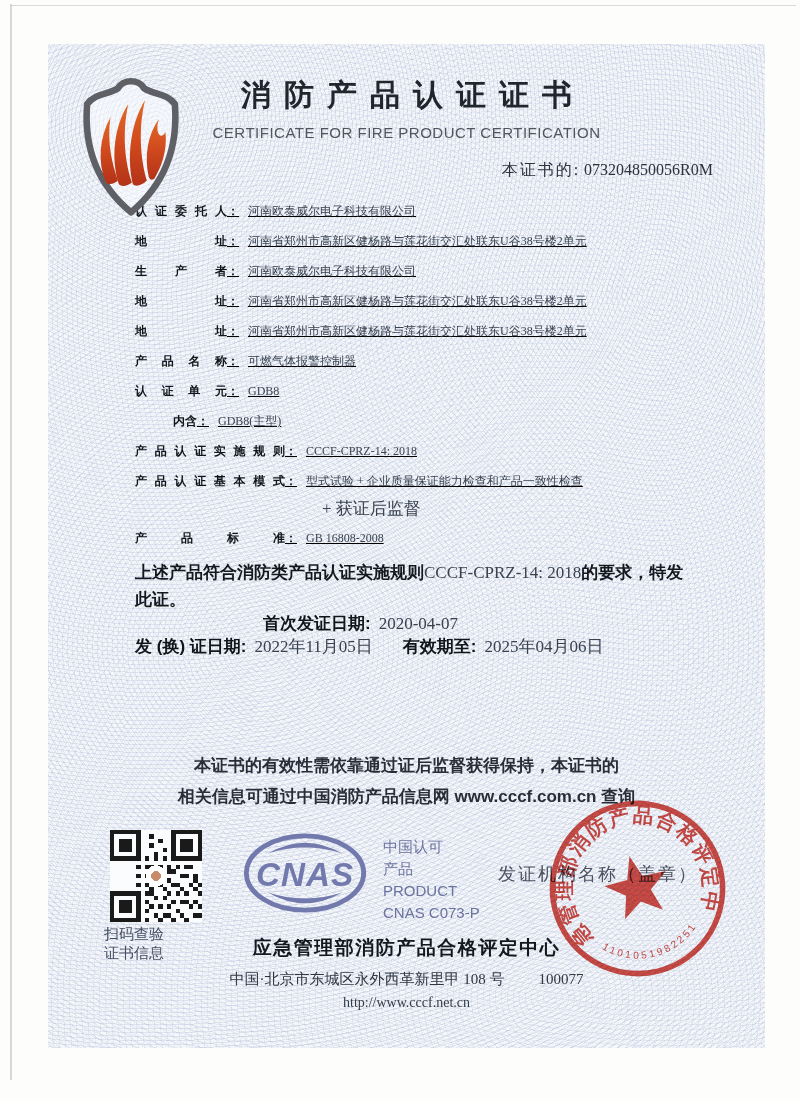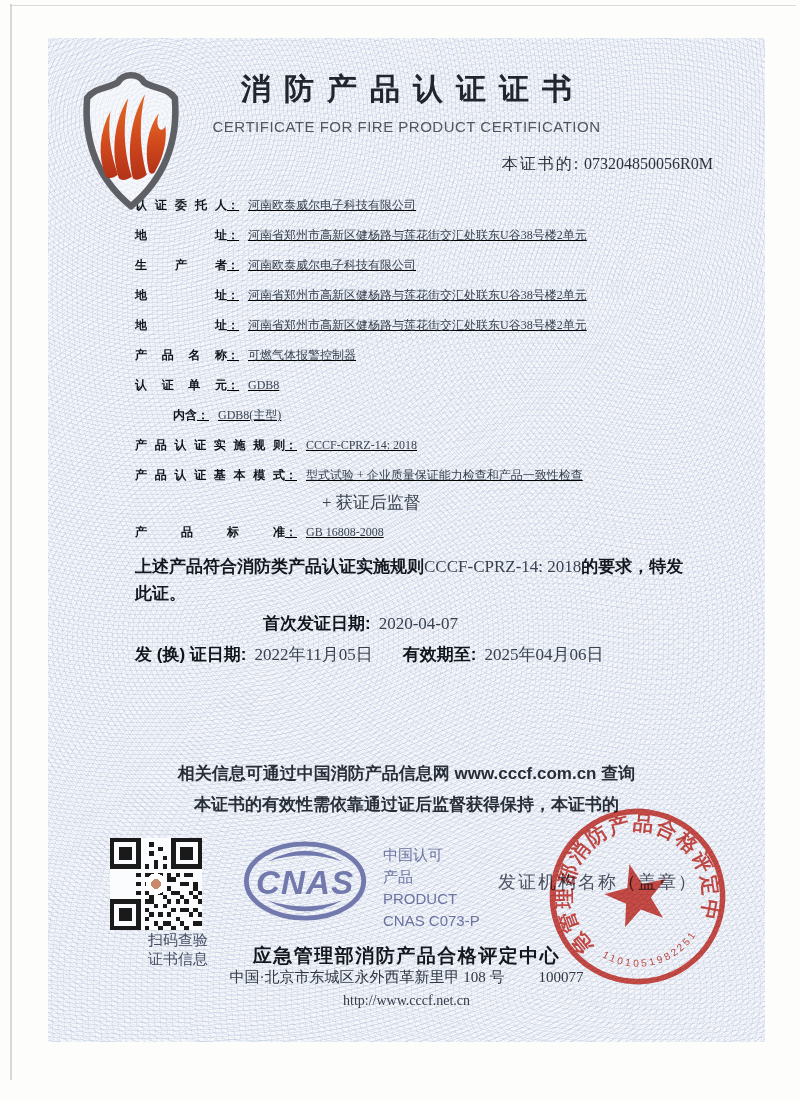--- a/index.html
+++ b/index.html
@@ -7,21 +7,21 @@
     width:800px;height:1100px;position:relative;overflow:hidden;
     background:#fdfdfc;
     font-family:"Liberation Sans","DejaVu Sans",sans-serif;
   }
   
   .edge-left{position:absolute;left:10px;top:4px;bottom:20px;width:2px;background:#b9b9b9;opacity:.55;}
   .edge-top{position:absolute;left:10px;top:5px;right:4px;height:1px;background:#c4c4c4;opacity:.6;}
 
   
   .cert{
-    position:absolute;left:48px;top:38px;width:717px;height:1004px;
+    position:absolute;left:48px;top:44px;width:717px;height:1004px;
     background-color:#f4f6fa;
     background-image:
       repeating-radial-gradient(circle at 15% 8%,  rgba(138,158,198,.20) 0 1px, rgba(0,0,0,0) 1px 4px),
       repeating-radial-gradient(circle at 85% 25%, rgba(138,158,198,.15) 0 1px, rgba(0,0,0,0) 1px 5px),
       repeating-radial-gradient(circle at 30% 60%, rgba(138,158,198,.15) 0 1px, rgba(0,0,0,0) 1px 5px),
       repeating-radial-gradient(circle at 70% 95%, rgba(138,158,198,.13) 0 1px, rgba(0,0,0,0) 1px 6px);
   }
 
   .logo{position:absolute;left:27px;top:22px;width:112px;height:162px;}
 
@@ -54,46 +54,46 @@
   }
   .row.inner{padding-left:38px;}
   .row.inner .flabel{width:auto;text-align-last:auto;}
   .cont-line{margin:-3px 0 11px 0;padding-left:187px;font-size:17px;line-height:19px;
     font-family:"Liberation Serif","DejaVu Serif",serif;color:#39424f;}
 
   .statement{margin-top:3px;padding-left:87px;font-size:17px;line-height:27px;color:#14181e;font-weight:bold;}
   .statement .code{font-weight:normal;font-family:"Liberation Serif","DejaVu Serif",serif;color:#39424f;}
 
   .dateline{padding-left:87px;font-size:17px;line-height:22px;}
-  .dateline.first{margin-top:6px;padding-left:215px;}
-  .dateline.issue{margin-top:9px;}
+  .dateline.first{padding-left:215px;}
+  .dateline.issue{margin-top:1px;}
   .dlabel{font-weight:bold;color:#10151b;}
   .dvalue{font-family:"Liberation Serif","DejaVu Serif",serif;color:#39424f;margin-left:8px;}
   .gap30{display:inline-block;width:30px;}
 
   .notice{margin-top:92px;text-align:center;font-size:17px;line-height:31px;color:#272e37;font-weight:600;}
 
   .logos-row{position:relative;margin-top:12px;height:104px;}
   .qr{position:absolute;left:62px;top:6px;width:92px;height:92px;}
-  .qr-caption{position:absolute;left:56px;top:100px;width:104px;text-align:right;
+  .qr-caption{position:absolute;left:56px;top:100px;width:104px;text-align:left;
     font-size:15px;line-height:19px;color:#454f63;
-    font-family:Liberation Mono, monospace;}
+    font-family:Liberation Sans, sans-serif;}
   .cnas-logo{position:absolute;left:192px;top:5px;width:130px;height:88px;}
   .cnas-text{position:absolute;left:335px;top:12px;font-size:15px;line-height:22px;color:#6b739f;}
   .seal-overlay{
     position:absolute;left:450px;top:38px;width:300px;z-index:1;
     font-size:18px;letter-spacing:2px;color:#4a5160;
     font-family:"Liberation Serif","DejaVu Serif",serif;
   }
   .seal{position:absolute;left:497px;top:-28px;width:185px;height:185px;z-index:2;
     transform:rotate(-14deg);opacity:.9;mix-blend-mode:multiply;}
 
   .org-name{margin-top:8px;text-align:center;font-size:19px;line-height:24px;font-weight:bold;
     color:#14181e;letter-spacing:1.5px;}
-  .org-address{margin-top:0;text-align:center;font-size:15px;line-height:18px;color:#2e3742;
+  .org-address{margin-top:10px;text-align:center;font-size:15px;line-height:18px;color:#2e3742;
     font-family:"Liberation Serif","DejaVu Serif",serif;}
   .org-address .postcode{margin-left:34px;}
   .org-url{margin-top:6px;text-align:center;font-size:14px;line-height:18px;color:#333c48;
     font-family:"Liberation Serif","DejaVu Serif",serif;}
 </style>
 </head>
 <body>
 
 <div class="edge-left"></div>
 <div class="edge-top"></div>
@@ -170,22 +170,22 @@
   </div>
 
   <div class="dateline first">
     <span class="dlabel">首次发证日期:</span><span class="dvalue">2020-04-07</span>
   </div>
   <div class="dateline issue">
     <span class="dlabel">发 (换) 证日期:</span><span class="dvalue">2022年11月05日</span><span class="gap30"></span><span class="dlabel">有效期至:</span><span class="dvalue">2025年04月06日</span>
   </div>
 
   <div class="notice">
+    <div>本证书的有效性需依靠通过证后监督获得保持，本证书的</div>
     <div>相关信息可通过中国消防产品信息网 www.cccf.com.cn 查询</div>
-    <div>本证书的有效性需依靠通过证后监督获得保持，本证书的</div>
   </div>
 
   <div class="logos-row">
 
     <svg class="qr" viewBox="0 0 21 21" shape-rendering="crispEdges">
       <rect x="0" y="0" width="21" height="21" fill="#fbfcfd"></rect>
       <path fill="#1a1a1a" d="M0,0h7v7h-7z M14,0h7v7h-7z M0,14h7v7h-7z"></path>
       <path fill="#fbfcfd" d="M1,1h5v5h-5z M15,1h5v5h-5z M1,15h5v5h-5z"></path>
       <path fill="#1a1a1a" d="M2,2h3v3h-3z M16,2h3v3h-3z M2,16h3v3h-3z"></path>
       <path fill="#1a1a1a" d="M8,6h1v1h-1z M10,6h1v1h-1z M12,6h1v1h-1z M6,8h1v1h-1z M6,10h1v1h-1z M6,12h1v1h-1z"></path>

